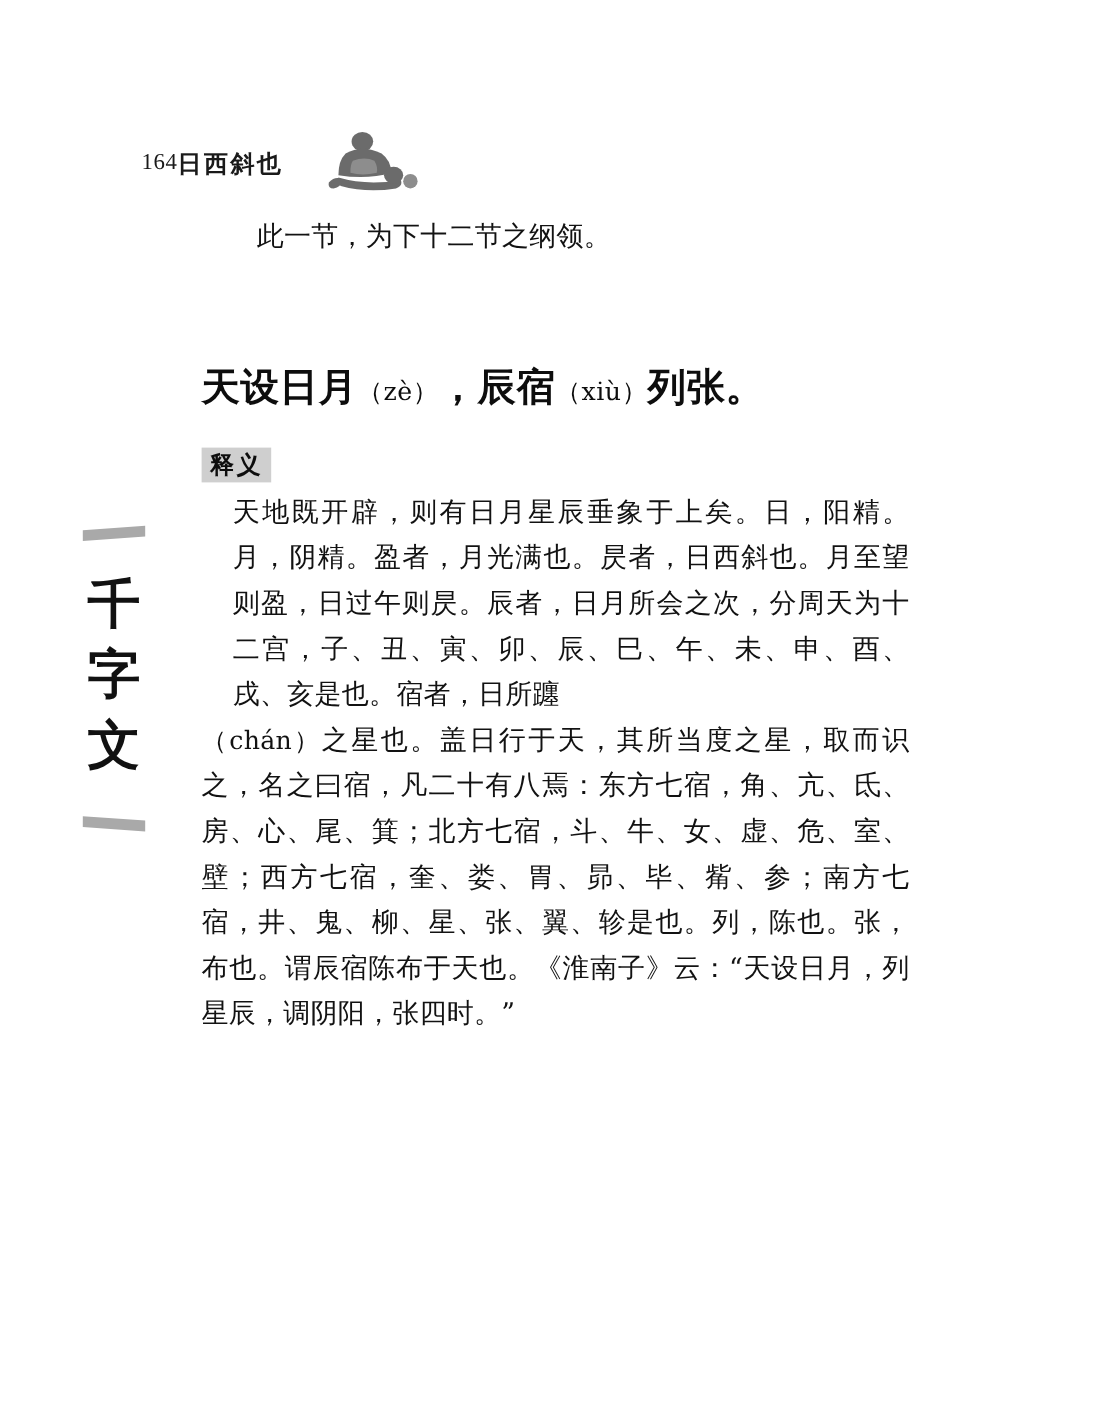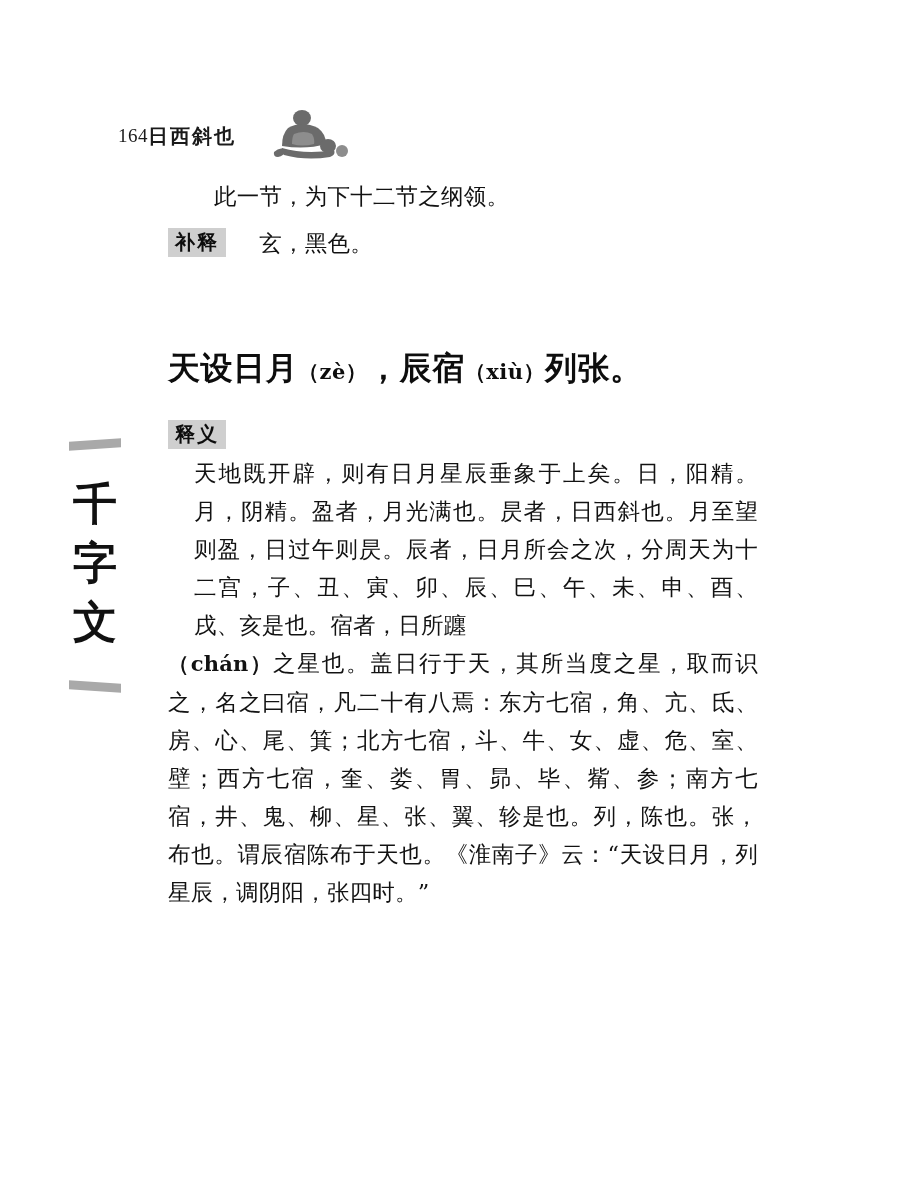--- a/index.html
+++ b/index.html
@@ -123,21 +123,21 @@
     margin-top: 84px;
     font-size: 32px;
     font-weight: bold;
     letter-spacing: 0.5px;
     line-height: 44px;
     color: #0d0d0d;
   }
   .pinyin {
     font-family: "DejaVu Serif", "Liberation Serif", serif;
     font-size: 21px;
-    font-weight: bold;
+    font-weight: normal;
   }
 
   .explain {
     margin-top: 22px;
   }
 </style>
 </head>
 <body>
 
 <div class="page">
@@ -168,24 +168,20 @@
     <div class="side-char">字</div>
     <div class="side-char">文</div>
     <div class="side-bar bottom"></div>
   </div>
 
   <div class="content">
 
 
     <p class="body-text para indent-2">此一节，为下十二节之纲领。</p>
 
-    <div class="body-text block-note">
-      <span class="chip">补释</span>
-      <span class="chip-after">玄，黑色。</span>
-    </div>
 
     <div class="verse">
       <span>天设日月</span><span class="pinyin">（zè）</span><span>，辰宿</span><span class="pinyin">（xiù）</span><span>列张。</span>
     </div>
 
     <div class="body-text explain">
       <span class="chip">释义</span><span class="chip-after">天地既开辟，则有日月星辰垂象于上矣。日，阳精。月，阴精。盈者，月光满也。昃者，日西斜也。月至望则盈，日过午则昃。辰者，日月所会之次，分周天为十二宫，子、丑、寅、卯、辰、巳、午、未、申、酉、戌、亥是也。宿者，日所躔</span><span class="pinyin">（chán）</span><span>之星也。盖日行于天，其所当度之星，取而识之，名之曰宿，凡二十有八焉：东方七宿，角、亢、氐、房、心、尾、箕；北方七宿，斗、牛、女、虚、危、室、壁；西方七宿，奎、娄、胃、昴、毕、觜、参；南方七宿，井、鬼、柳、星、张、翼、轸是也。列，陈也。张，布也。谓辰宿陈布于天也。《淮南子》云：“天设日月，列星辰，调阴阳，张四时。”</span>
     </div>
 
   </div>

